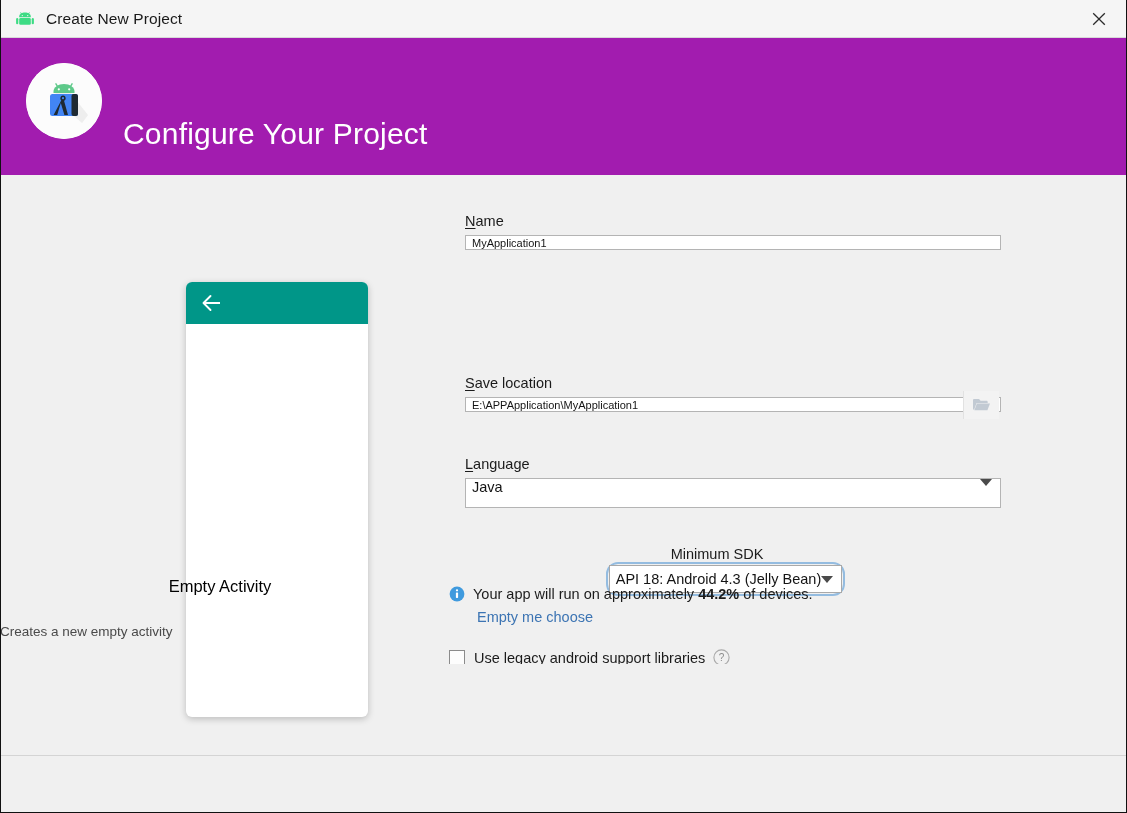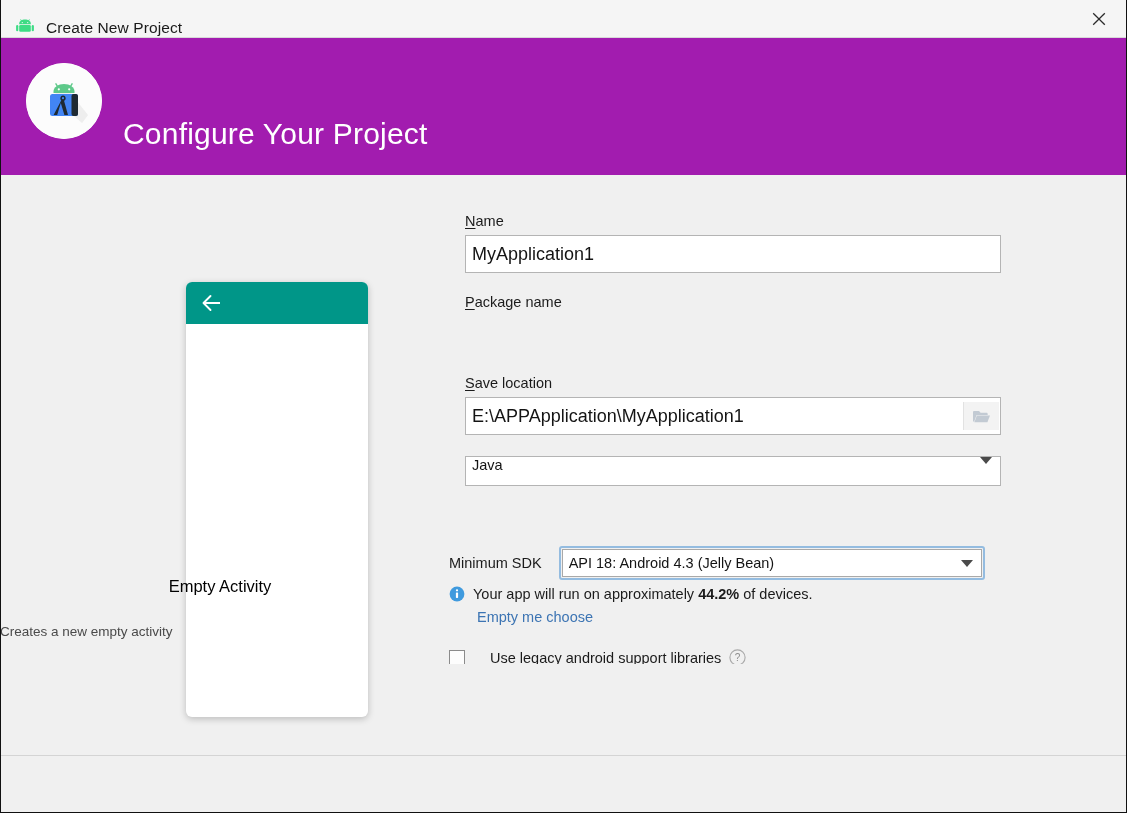--- a/index.html
+++ b/index.html
@@ -10,21 +10,21 @@
     background: #f0f0f0;
     overflow: hidden;
     position: relative;
   }
 
   
   .titlebar {
     position: absolute; left: 0; top: 0; width: 1127px; height: 38px;
     background: #f5f5f5;
     border-bottom: 1px solid #d8d8d8;
-    display: flex; align-items: flex-end;
+    display: flex; align-items: center;
   }
   .titlebar-icon { margin-left: 14px; width: 22px; height: 22px; display: flex; align-items: center; justify-content: center; }
   .titlebar-text {
     margin-left: 10px; font-size: 15.5px; color: #1a1a1a; letter-spacing: 0.1px;
   }
   .close-btn {
     position: absolute; right: 0; top: 0; width: 56px; height: 37px;
     display: flex; align-items: center; justify-content: center;
     cursor: default;
   }
@@ -84,25 +84,25 @@
     font-size: 13.5px; color: #4a4a4a;
   }
 
   
   .form { position: absolute; left: 449px; top: 0; width: 536px; }
   .field-label {
     font-size: 14.5px; color: #1b1b1b; margin-bottom: 6px; display: block;
   }
   .mn { text-decoration: underline; text-underline-offset: 2px; }
   .textfield {
-    width: 536px; height: 38px;
+    width: 536px; height: 15px;
     background: #ffffff; border: 1px solid #b4b4b4;
     display: flex; align-items: center;
     padding: 0 6px;
-    font-size: 18px; color: #141414;
+    font-size: 11px; color: #141414;
   }
   .textfield .val { flex: 1; white-space: nowrap; overflow: hidden; }
   .browse-btn {
     width: 36px; height: 28px; margin-right: -5px;
     display: flex; align-items: center; justify-content: center;
     background: #f3f3f3; border-left: 1px solid #e2e2e2;
   }
   .combo {
     width: 536px; height: 30px;
     background: #ffffff; border: 1px solid #b4b4b4;
@@ -117,26 +117,26 @@
     border-left: 6px solid transparent;
     border-right: 6px solid transparent;
     border-top: 7px solid #4a4a4a;
   }
 
   .row-group { position: absolute; left: 0; margin-left: 16px; }
 
   
   .sdk-row {
     position: absolute; left: 0; top: 371px; width: 536px;
-    display: flex; align-items: center;
+    display: flex; align-items: center; flex-direction: column;
   }
   .sdk-label { font-size: 14.5px; color: #1b1b1b; white-space: nowrap; }
   .sdk-combo-wrap {
     margin-left: 17px; flex: 1;
-    border: 2px solid #94bce0; border-radius: 3px;
+    border: 2px solid #94bce0; border-radius: 12px;
     padding: 1px;
   }
   .sdk-combo {
     width: 100%; height: 28px;
     background: #ffffff; border: 1px solid #a9a9a9;
     display: flex; align-items: center; padding: 0 8px 0 6px;
     font-size: 14.5px; color: #141414;
   }
   .sdk-combo .val { flex: 1; }
 
@@ -152,21 +152,21 @@
   }
 
   .legacy-row {
     position: absolute; left: 0; top: 474px; width: 536px;
     display: flex; align-items: center;
   }
   .checkbox {
     width: 16px; height: 16px; border: 1px solid #8b8b8b;
     background: #fdfdfd; margin-right: 9px; flex: none;
   }
-  .legacy-label { font-size: 14.5px; color: #1b1b1b; white-space: nowrap; margin-left: 16px; }
+  .legacy-label { font-size: 14.5px; color: #1b1b1b; white-space: nowrap; }
   .qmark { margin-left: 8px; width: 17px; height: 17px; flex: none; }
 
   
   .clip-mask {
     position: absolute; left: 440px; top: 489px; width: 650px; height: 70px;
     background: #f0f0f0;
   }
 
   
   .scroll-track {
@@ -255,37 +255,37 @@
   <div class="form">
 
     <div class="row-group" style="top:38px;">
       <label class="field-label"><span class="mn">N</span>ame</label>
       <div class="textfield">
         <span class="val">MyApplication1</span>
       </div>
     </div>
 
     <div class="row-group" style="top:119px;">
-      <label class="field-label"><span class="mn">P</span>ackage name</label>
     </div>
 
     <div class="row-group" style="top:200px;">
       <label class="field-label"><span class="mn">S</span>ave location</label>
       <div class="textfield">
         <span class="val">E:\APPApplication\MyApplication1</span>
         <span class="browse-btn">
           <svg width="19" height="15" viewBox="0 0 19 15">
             <path d="M1 3.2 C1 2.5 1.5 2 2.2 2 L7 2 L8.6 3.8 L14.5 3.8 C15.2 3.8 15.7 4.3 15.7 5 L15.7 6 L4.6 6 L2.2 12.6 L1 12.6 Z" fill="#c2cad3"></path>
             <path d="M4.9 6.6 L18 6.6 L15.4 13.2 L2.3 13.2 Z" fill="#c2cad3"></path>
           </svg>
         </span>
       </div>
     </div>
 
     <div class="row-group" style="top:281px;">
+      <label class="field-label"><span class="mn">L</span>anguage</label>
       <div class="combo">
         <span class="val">Java</span>
         <span class="caret"></span>
       </div>
     </div>
 
     <div class="sdk-row">
       <span class="sdk-label">Minimum SDK</span>
       <div class="sdk-combo-wrap">
         <div class="sdk-combo">

